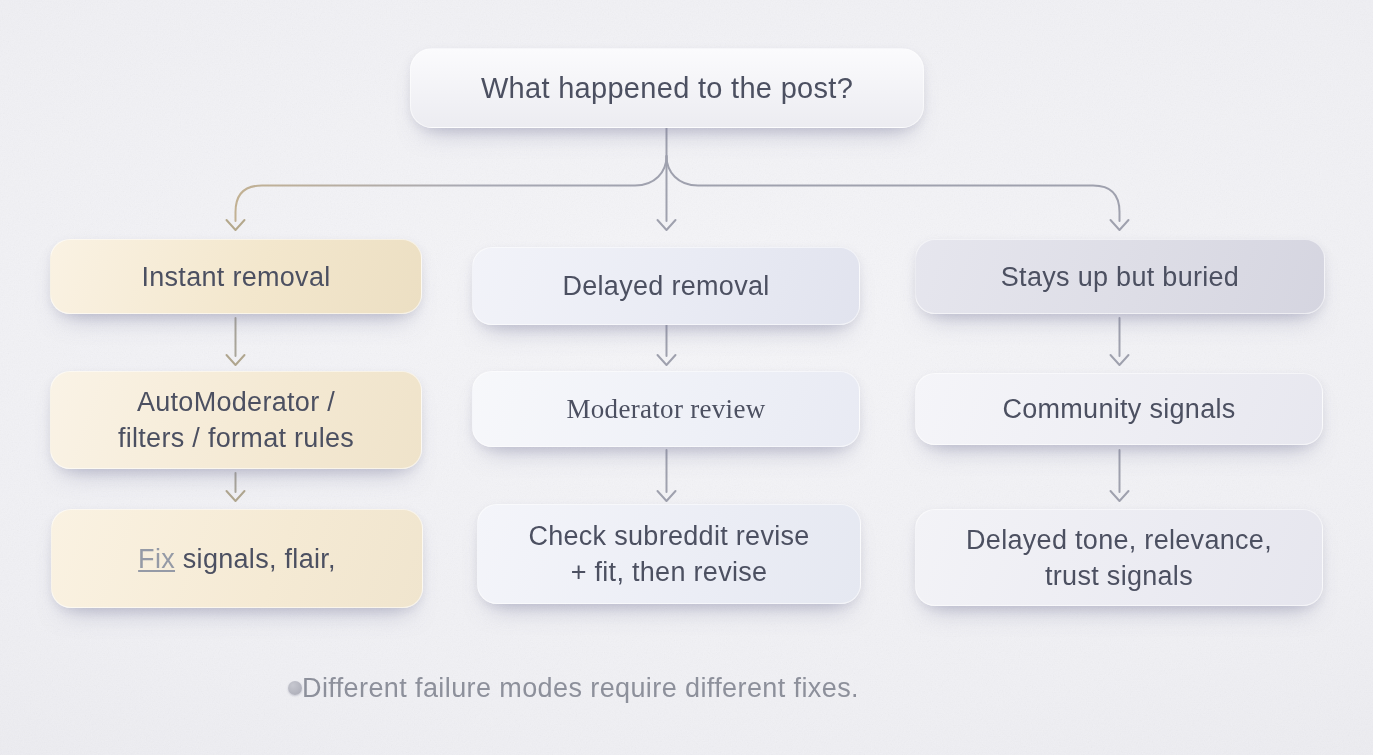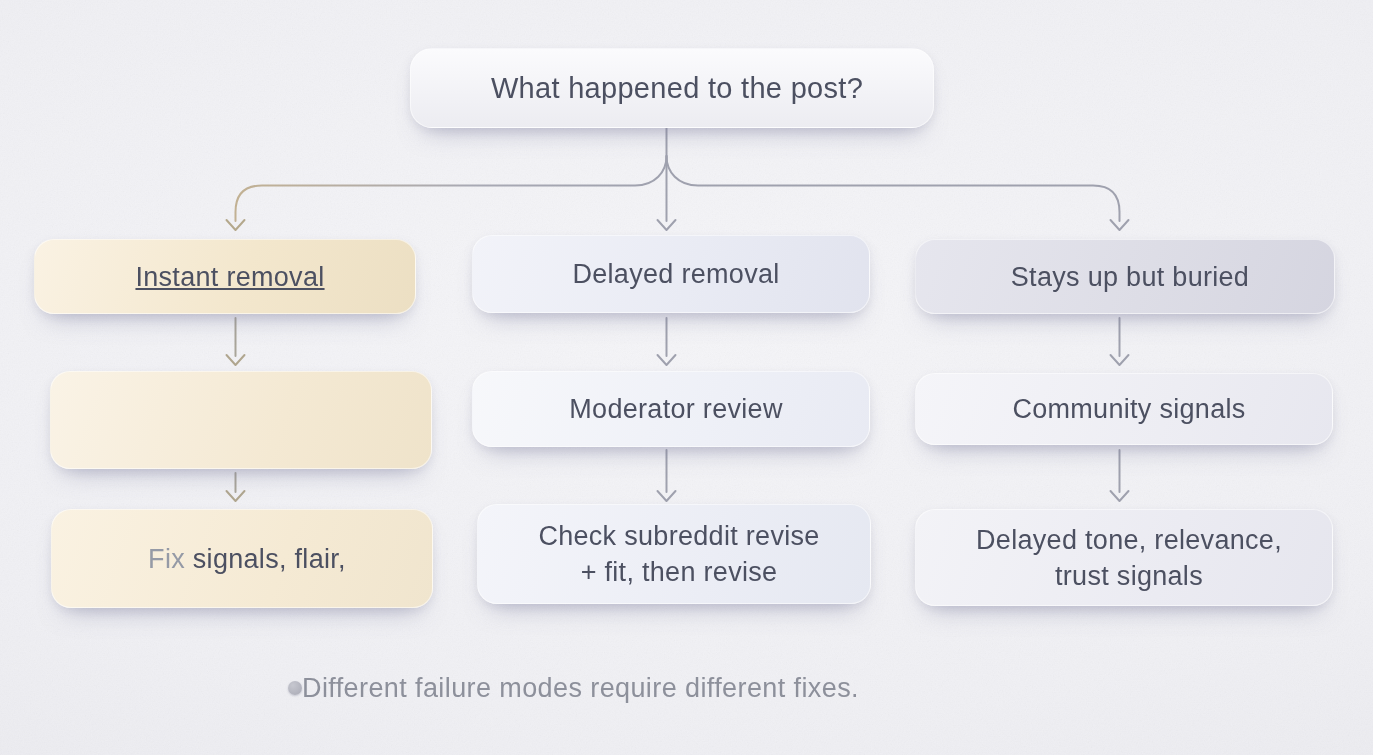--- a/index.html
+++ b/index.html
@@ -9,47 +9,46 @@
     background:radial-gradient(120% 95% at 50% 42%, #f5f5f8 0%, #f0f0f4 55%, #e7e7ec 100%);
   }
   .texture{position:absolute;inset:0;pointer-events:none;}
   .connectors{position:absolute;inset:0;pointer-events:none;}
   .node{
     position:absolute;display:flex;flex-direction:column;align-items:center;justify-content:center;
     text-align:center;border-radius:20px;
     color:#4c5061;font-size:27px;line-height:36px;letter-spacing:.3px;
     box-shadow:0 16px 24px -14px rgba(120,122,155,.5), 0 3px 9px rgba(140,142,165,.16);
     border:1px solid rgba(255,255,255,.55);
-    padding-left:10px;
   }
   .node .line{display:block;}
   #node-question{left:410px;top:48px;width:512px;height:78px;border-radius:22px;
     background:linear-gradient(180deg,#fbfbfd 0%,#f2f2f6 60%,#ececf1 100%);font-size:29px;}
   
-  #node-c1-header{left:34px;top:239px;width:370px;height:73px;
-    background:linear-gradient(110deg,#faf2e3 0%,#f3e7cd 55%,#ecdfc3 100%);text-decoration:underline;}
+  #node-c1-header{left:50px;top:239px;width:370px;height:73px;
+    background:linear-gradient(110deg,#faf2e3 0%,#f3e7cd 55%,#ecdfc3 100%);}
   #node-c1-cause{left:50px;top:371px;width:370px;height:96px;
     background:linear-gradient(110deg,#faf3e6 0%,#f4e9d3 60%,#efe3ca 100%);}
   #node-c1-fix{left:51px;top:509px;width:370px;height:97px;
     background:linear-gradient(110deg,#faf2e2 0%,#f5ead4 60%,#f0e5ce 100%);}
   
-  #node-c2-header{left:472px;top:235px;width:386px;height:76px;
+  #node-c2-header{left:472px;top:247px;width:386px;height:76px;
     background:linear-gradient(110deg,#f2f3f9 0%,#e9ebf4 55%,#e1e3ee 100%);}
   #node-c2-cause{left:472px;top:371px;width:386px;height:74px;
-    background:linear-gradient(110deg,#f7f8fb 0%,#eef0f7 60%,#e8eaf3 100%);}
+    background:linear-gradient(110deg,#f7f8fb 0%,#eef0f7 60%,#e8eaf3 100%);font-family:Liberation Serif, serif;}
   #node-c2-fix{left:477px;top:504px;width:382px;height:98px;
     background:linear-gradient(110deg,#f4f5fa 0%,#ebedf5 60%,#e5e8f1 100%);}
   
   #node-c3-header{left:915px;top:239px;width:408px;height:73px;
     background:linear-gradient(110deg,#e6e6ee 0%,#dddde6 55%,#d5d5e0 100%);align-items:center;}
   #node-c3-cause{left:915px;top:373px;width:406px;height:70px;
     background:linear-gradient(110deg,#f5f5f9 0%,#ededf3 60%,#e7e7ef 100%);}
   #node-c3-fix{left:915px;top:509px;width:406px;height:95px;
     background:linear-gradient(110deg,#f3f3f7 0%,#ebebf2 60%,#e6e6ee 100%);}
-  .muted{color:#959aa6;}
+  .muted{color:#959aa6;text-decoration:underline;}
   .footer{
     position:absolute;left:288px;top:668px;height:40px;
     display:flex;align-items:center;
   }
   .footer .dot{
     width:14px;height:14px;border-radius:50%;
     background:radial-gradient(circle at 35% 30%,#c6c7cf 0%,#aeafba 80%);
     box-shadow:0 1px 2px rgba(120,122,150,.35);
   }
   .footer .note{color:#8d909b;font-size:27px;letter-spacing:.4px;}
@@ -122,20 +121,22 @@
   </svg>
 
   <div class="node" id="node-question">
     <span class="line">What happened to the post?</span>
   </div>
 
   <div class="node" id="node-c1-header">
     <span class="line">Instant removal</span>
   </div>
   <div class="node" id="node-c1-cause">
+    <span class="line">AutoModerator /</span>
+    <span class="line">filters / format rules</span>
   </div>
   <div class="node" id="node-c1-fix">
     <span class="line"><span class="muted">Fix</span><span> signals, flair,</span></span>
   </div>
 
   <div class="node" id="node-c2-header">
     <span class="line">Delayed removal</span>
   </div>
   <div class="node" id="node-c2-cause">
     <span class="line">Moderator review</span>

